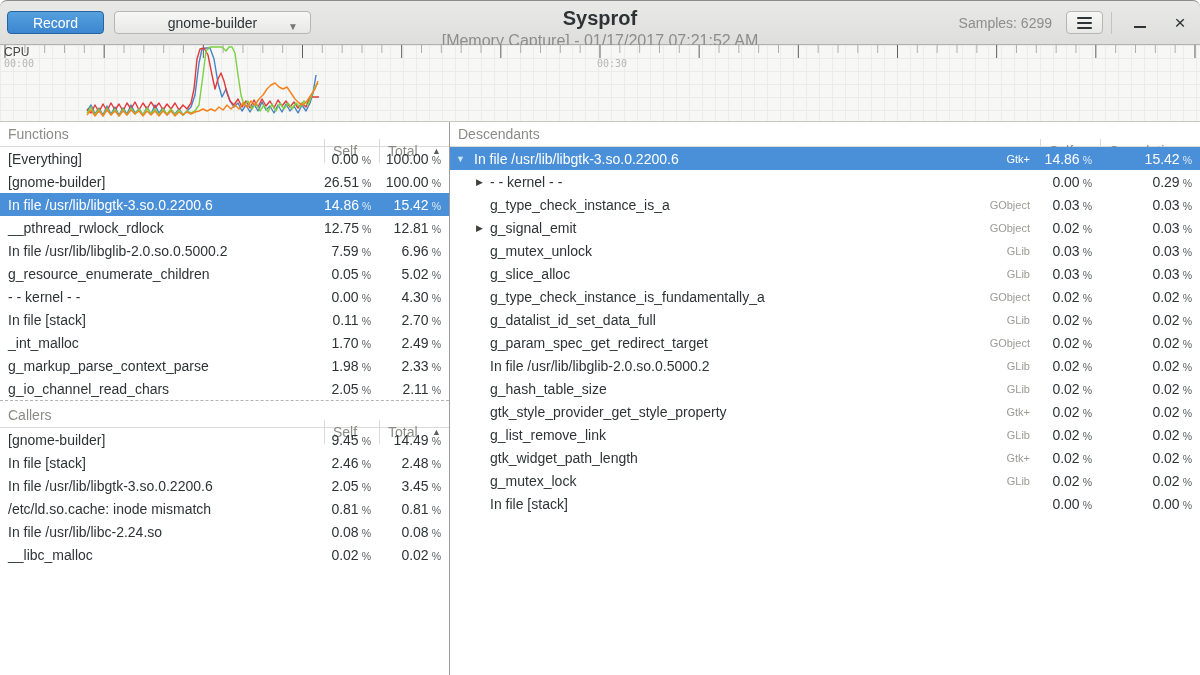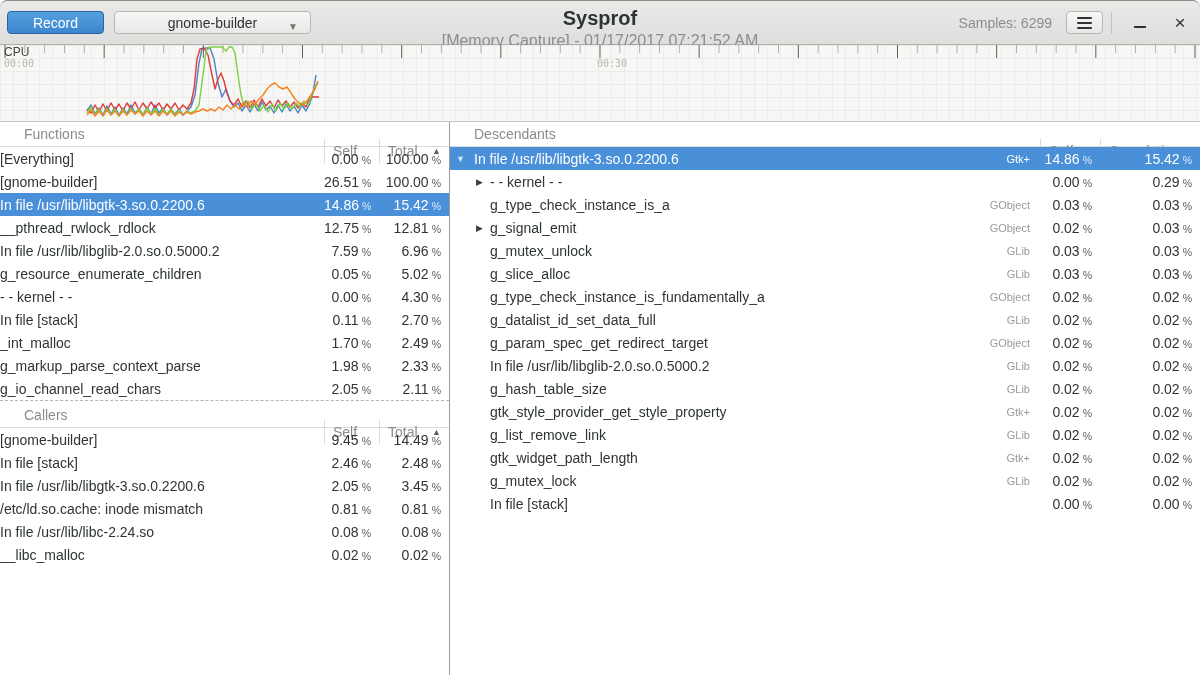--- a/index.html
+++ b/index.html
@@ -65,31 +65,31 @@
   
   .main{display:flex;height:553px;background:#ffffff;}
   .left-pane{width:449px;display:flex;flex-direction:column;}
   .pane-divider{width:1px;background:#9d9d99;}
   .right-pane{flex:1;display:flex;flex-direction:column;}
   .thead{
     height:25px;box-sizing:border-box;display:flex;align-items:center;
     border-bottom:1px solid #dadad8;background:#ffffff;
     color:#8b8b88;font-size:14px;flex:none;
   }
-  .thead .hname{flex:1;padding-left:24px;}
+  .thead .hname{flex:1;padding-left:8px;}
   .thead .hcol{
     box-sizing:border-box;height:100%;display:flex;align-items:center;
     justify-content:space-between;padding:0 8px;
     border-left:1px solid #dadad8;
     margin-top:33px;
   }
   .sort-arrow{font-size:9px;color:#5f5f5c;margin-left:6px;}
   .trow{height:23px;display:flex;align-items:center;font-size:14px;flex:none;}
   .trow.selected{background:#4a90d9;color:#ffffff;}
-  .tname{flex:1;white-space:nowrap;overflow:hidden;display:flex;align-items:center;box-sizing:border-box;}
+  .tname{flex:1;padding-left:8px;white-space:nowrap;overflow:hidden;display:flex;align-items:center;box-sizing:border-box;}
   .tnum{box-sizing:border-box;text-align:right;padding-right:8px;white-space:nowrap;}
   .col-self-l{width:55px;}
   .col-total-l{width:70px;}
   .col-self-r{width:60px;}
   .col-cum-r{width:100px;}
   .pct{font-size:10.5px;margin-left:3px;opacity:.8;}
   .splitter{height:2px;border-top:1px dashed #b4b4b0;flex:none;}
   
   .expander{flex:none;text-align:left;font-size:9px;color:#3f3f3c;}
   .exp0{width:18px;}

